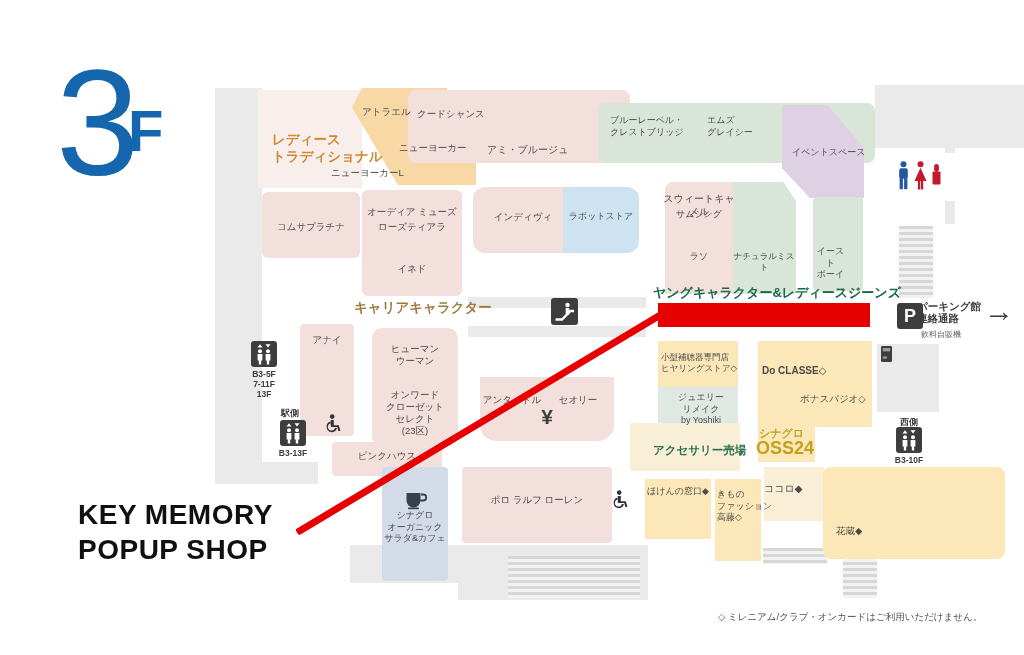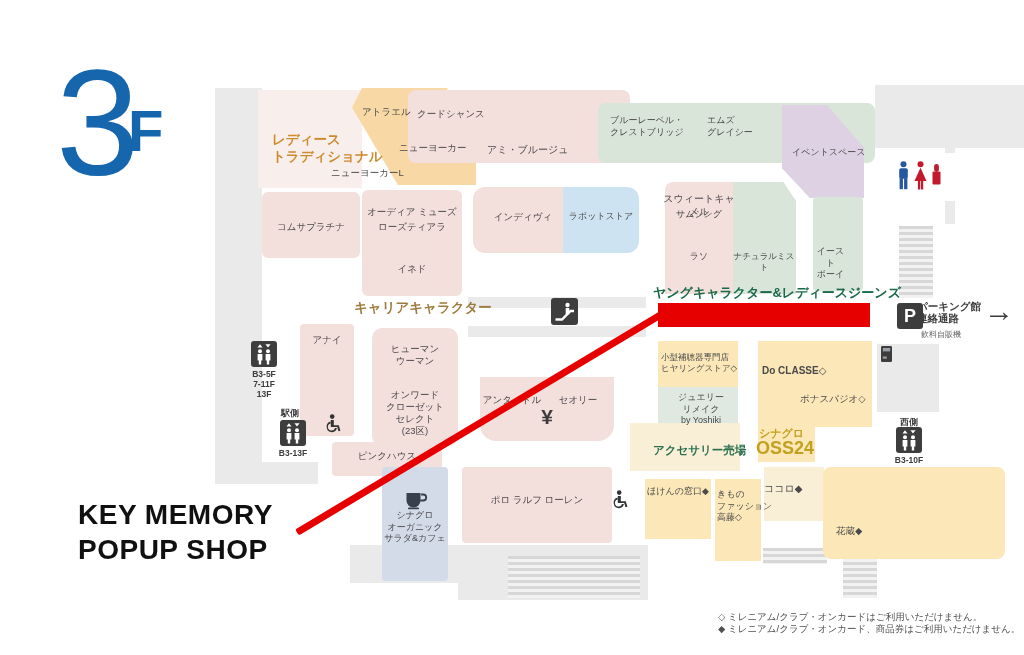--- a/index.html
+++ b/index.html
@@ -226,15 +226,14 @@
   <div class="highlight-bar" style="background: rgb(230, 0, 0);"></div>
   <div class="pointer-line" style="background: rgb(230, 0, 0);"></div>
 
   <div class="popup-label">
     <div>KEY MEMORY</div>
     <div>POPUP SHOP</div>
   </div>
 
   <div class="notes">
     <div>◇ ミレニアム/クラブ・オンカードはご利用いただけません。</div>
-    <div>◆ ミレニアム/クラブ・オンカード、商品券はご利用いただけません。</div>
   </div>
 </div>
 
 </body></html>

